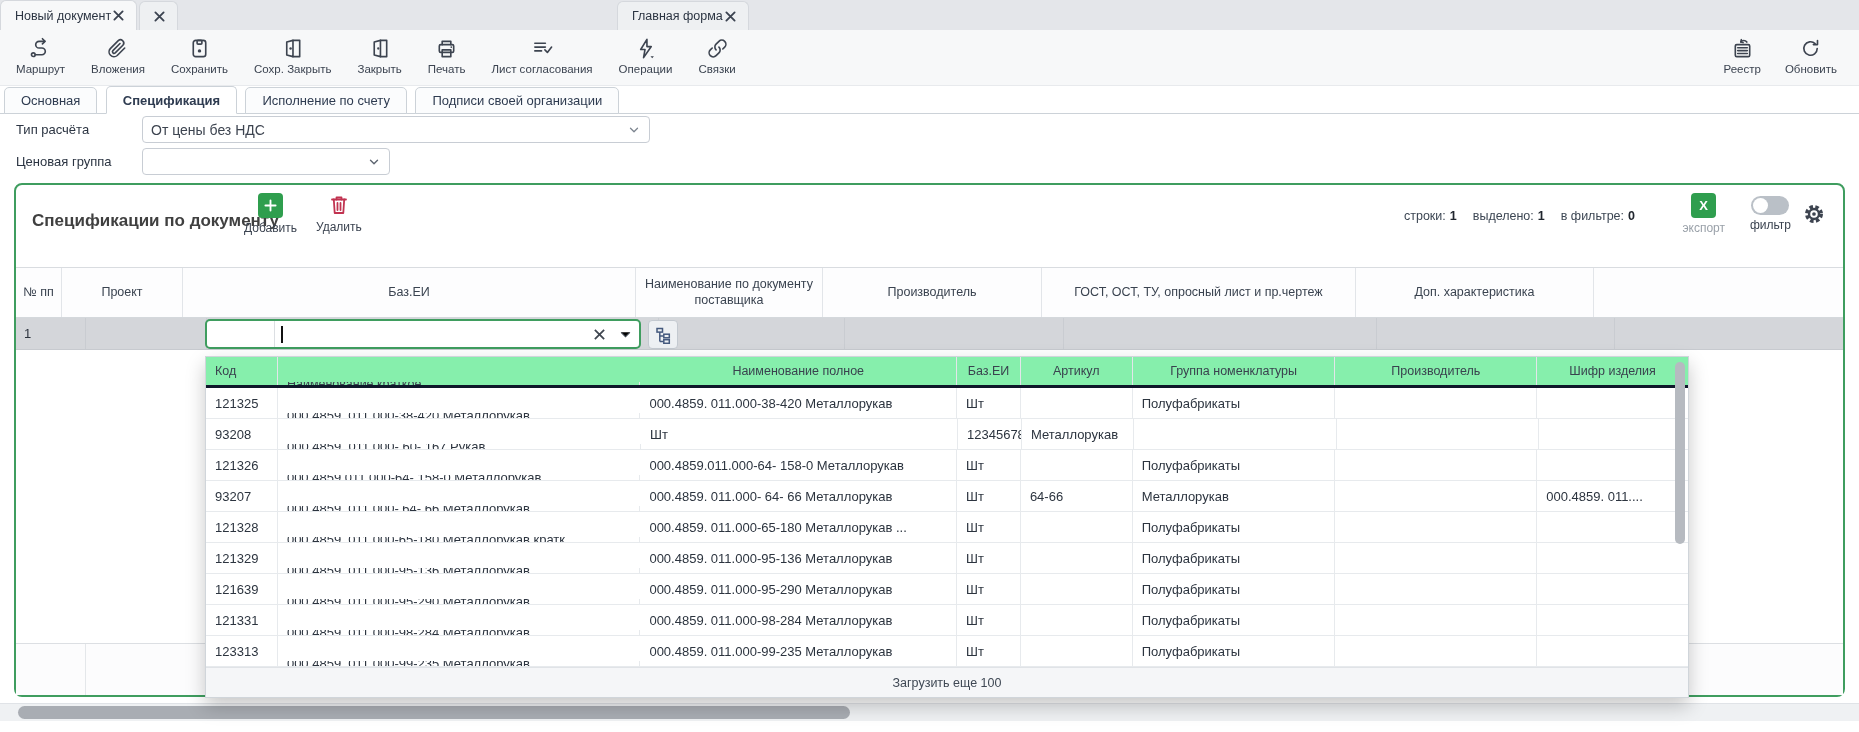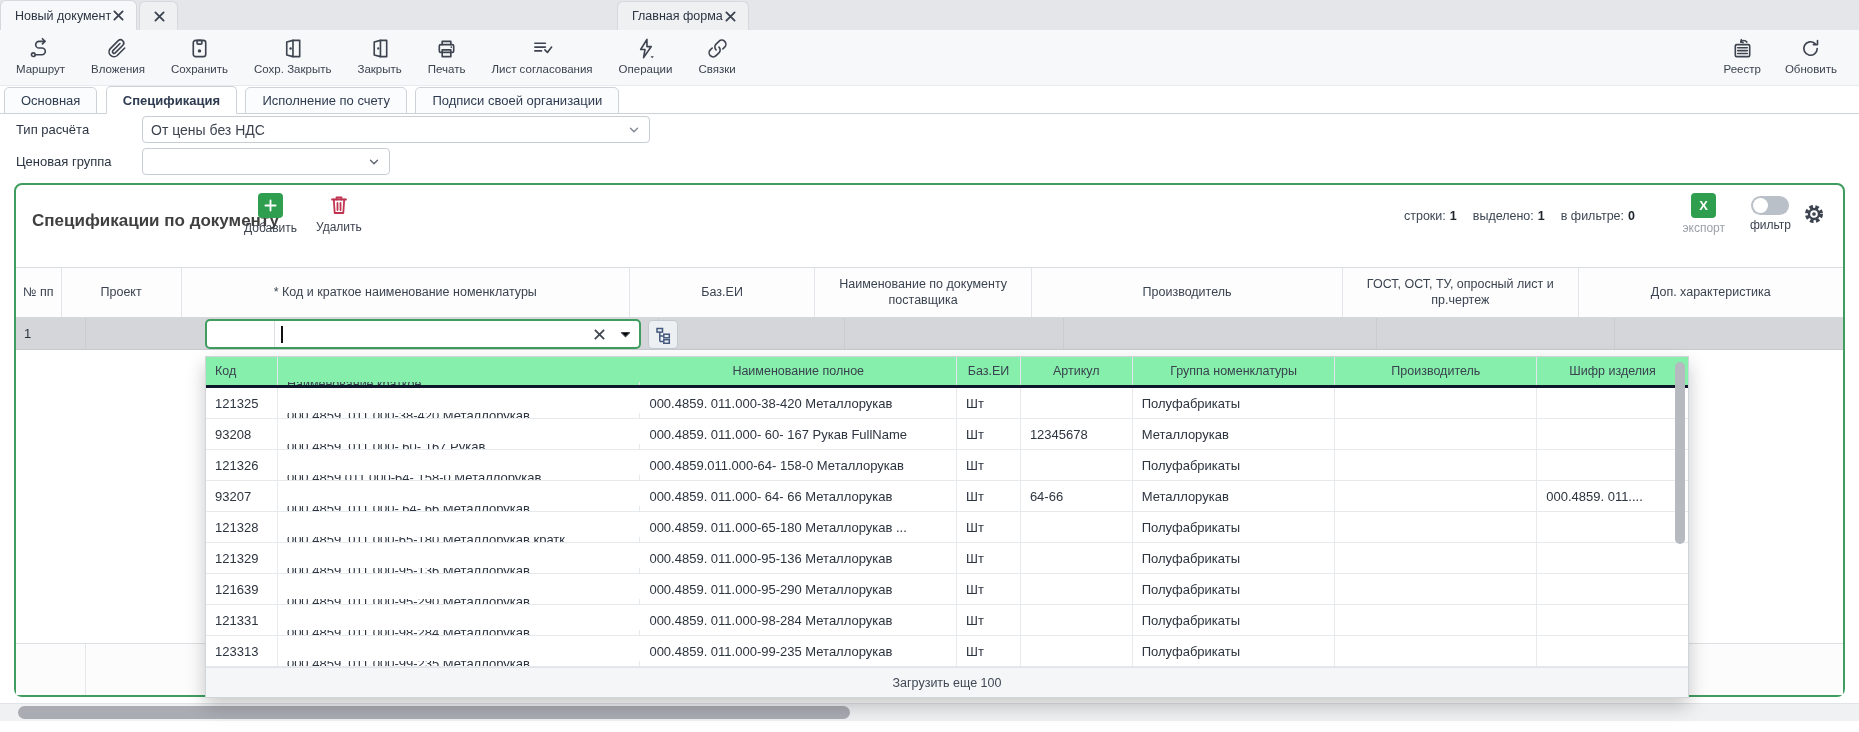--- a/index.html
+++ b/index.html
@@ -336,21 +336,20 @@
             <circle cx="12" cy="12" r="6.6" fill="none" stroke="#3d4450" stroke-width="3.4" stroke-dasharray="3.2 2.15"></circle>
             <circle cx="12" cy="12" r="4.6" fill="none" stroke="#3d4450" stroke-width="2.2"></circle>
             <circle cx="12" cy="12" r="1.7" fill="#3d4450"></circle>
           </svg></span>
     </div>
   </div>
 
   <div class="grid-header">
     <div class="gh-cell">№ пп</div>
       <div class="gh-cell">Проект</div>
-      <div class="gh-cell">* Код и краткое наименование номенклатуры</div>
       <div class="gh-cell">Баз.ЕИ</div>
       <div class="gh-cell">Наименование по документу поставщика</div>
       <div class="gh-cell">Производитель</div>
       <div class="gh-cell">ГОСТ, ОСТ, ТУ, опросный лист и пр.чертеж</div>
       <div class="gh-cell">Доп. характеристика</div>
   </div>
 
   <div class="grid-row1">
     <div class="gr-cell">1</div>
     <div class="gr-cell"></div>
@@ -421,21 +420,20 @@
         <span class="lk-cell">000.4859. 011.000-38-420 Металлорукав</span>
         <span class="lk-cell">Шт</span>
         <span class="lk-cell"></span>
         <span class="lk-cell">Полуфабрикаты</span>
         <span class="lk-cell"></span>
         <span class="lk-cell"></span>
       </div>
       <div class="lk-row">
         <span class="lk-cell">93208</span>
         <span class="lk-cell">000.4859. 011.000- 60- 167 Рукав</span>
-        <span class="lk-cell">000.4859. 011.000- 60- 167 Рукав FullName</span>
         <span class="lk-cell">Шт</span>
         <span class="lk-cell">12345678</span>
         <span class="lk-cell">Металлорукав</span>
         <span class="lk-cell"></span>
         <span class="lk-cell"></span>
       </div>
       <div class="lk-row">
         <span class="lk-cell">121326</span>
         <span class="lk-cell">000.4859.011.000-64- 158-0 Металлорукав</span>
         <span class="lk-cell">000.4859.011.000-64- 158-0 Металлорукав</span>

